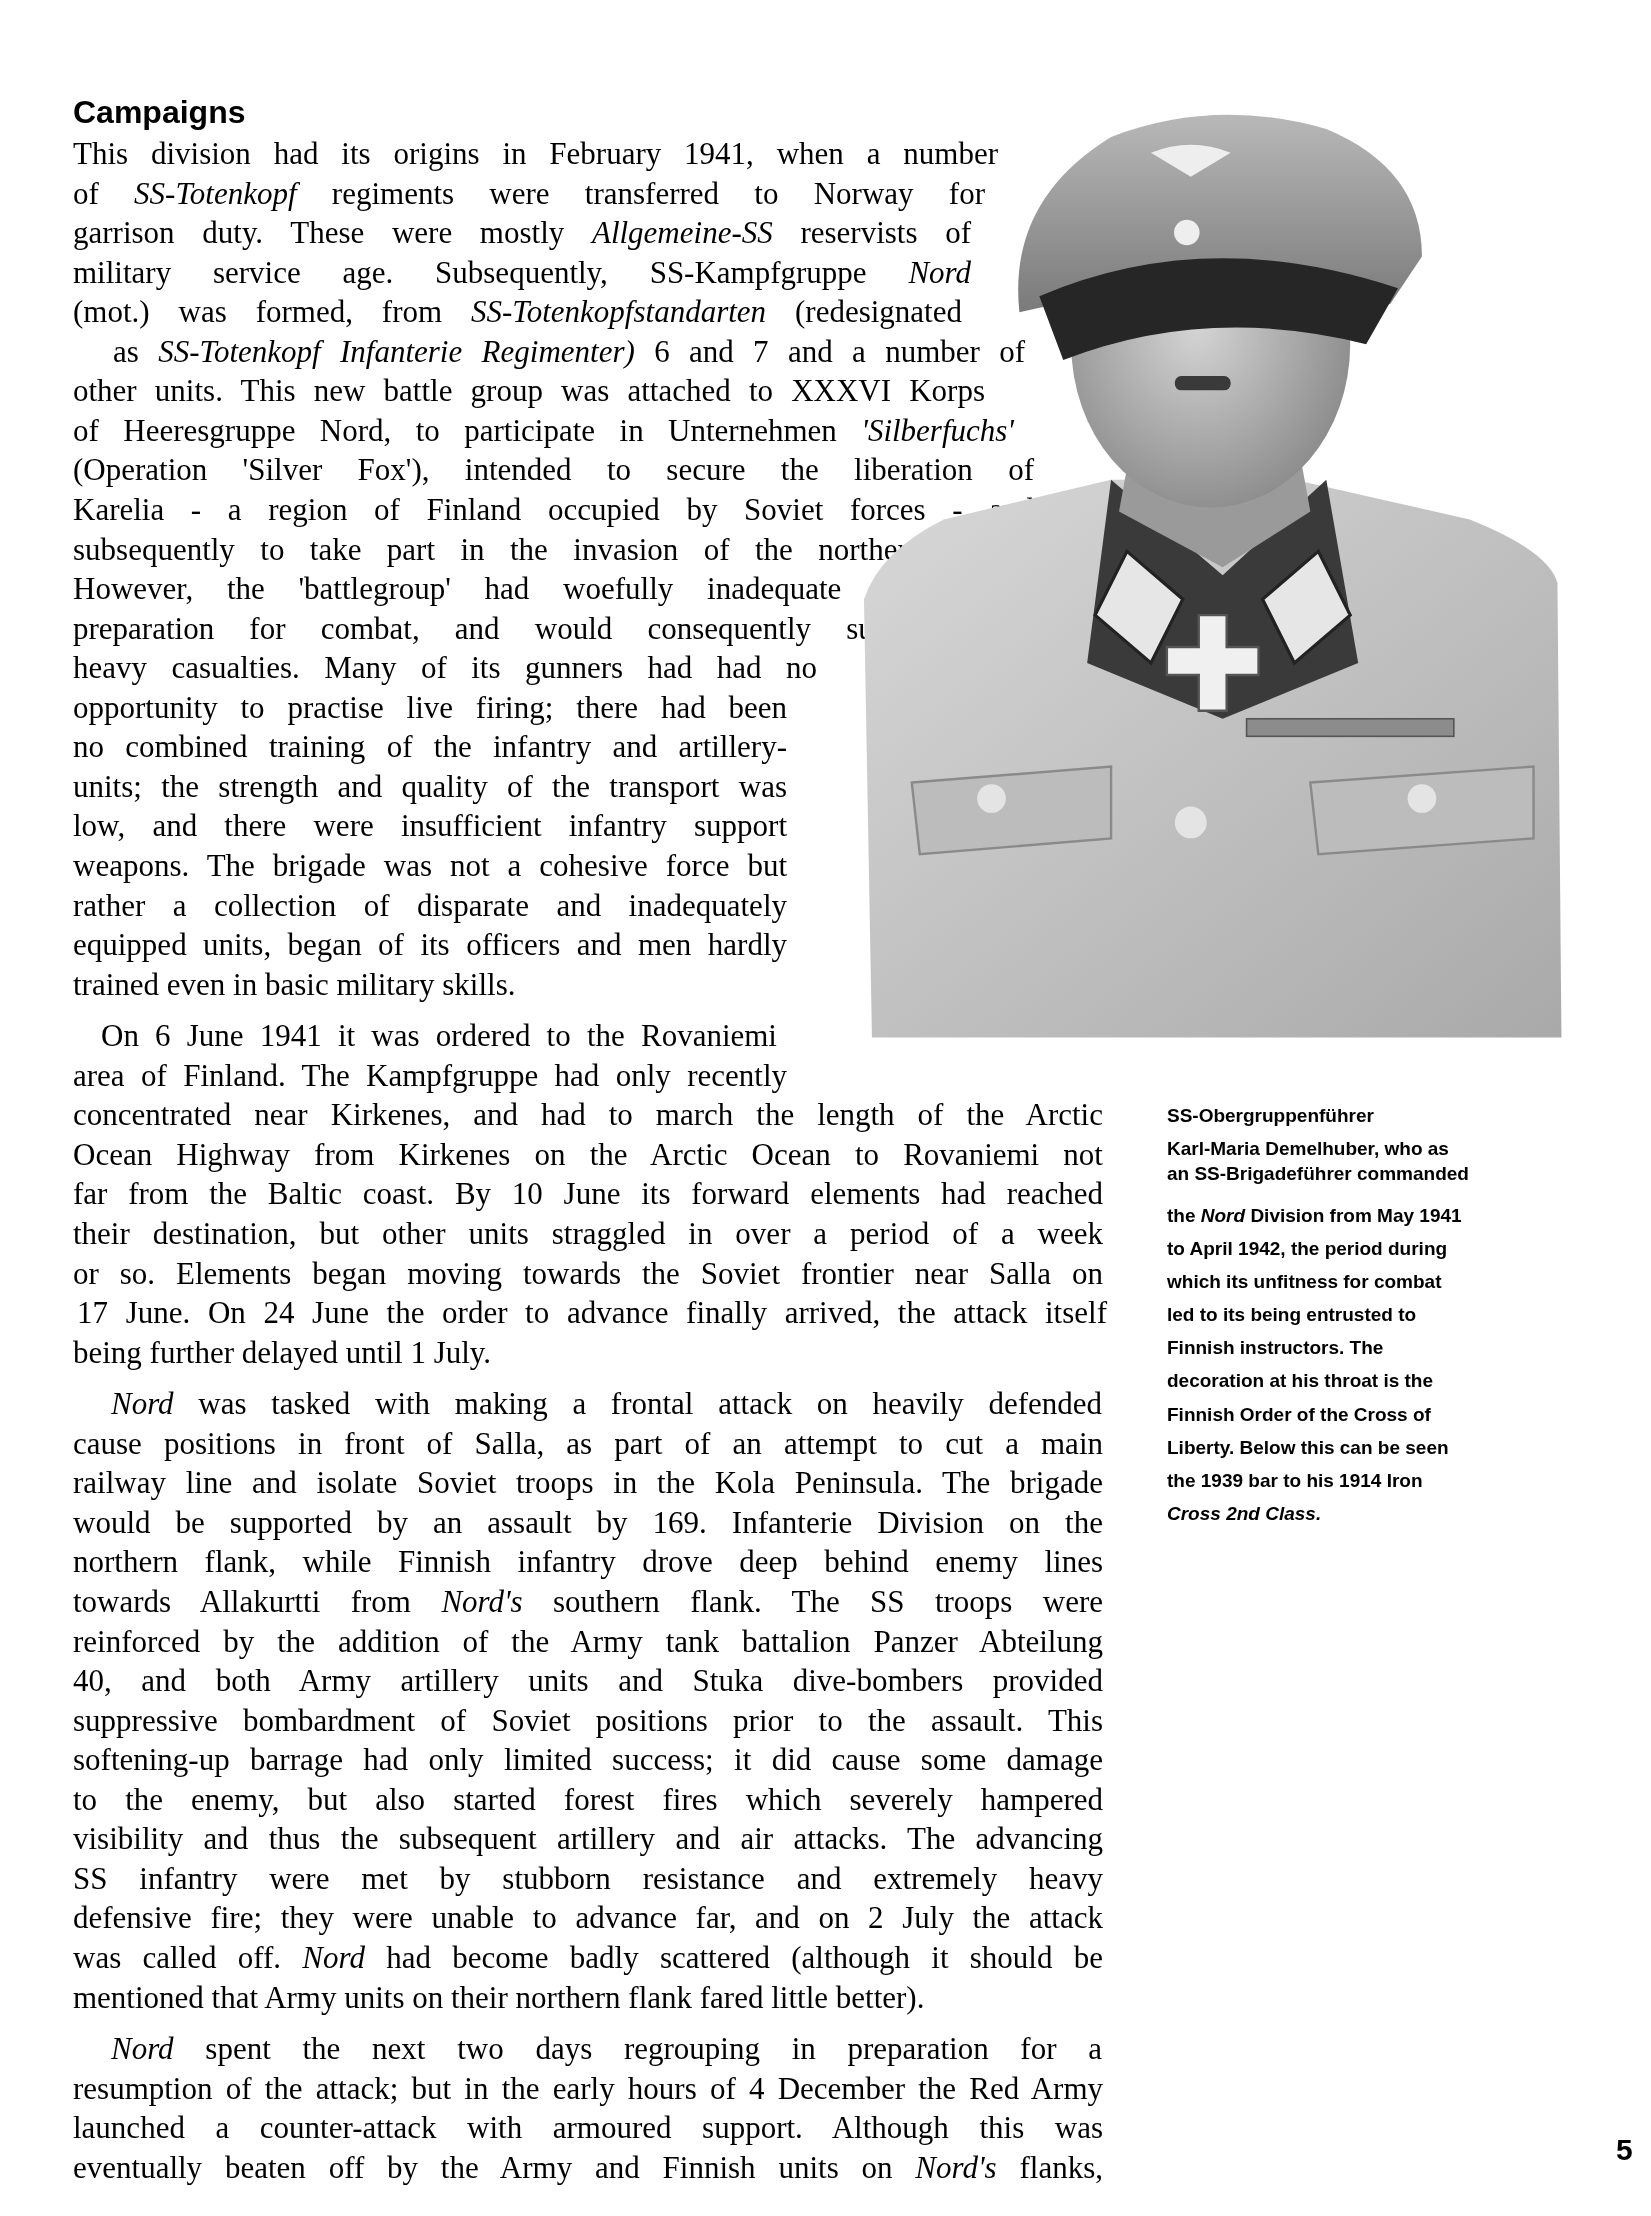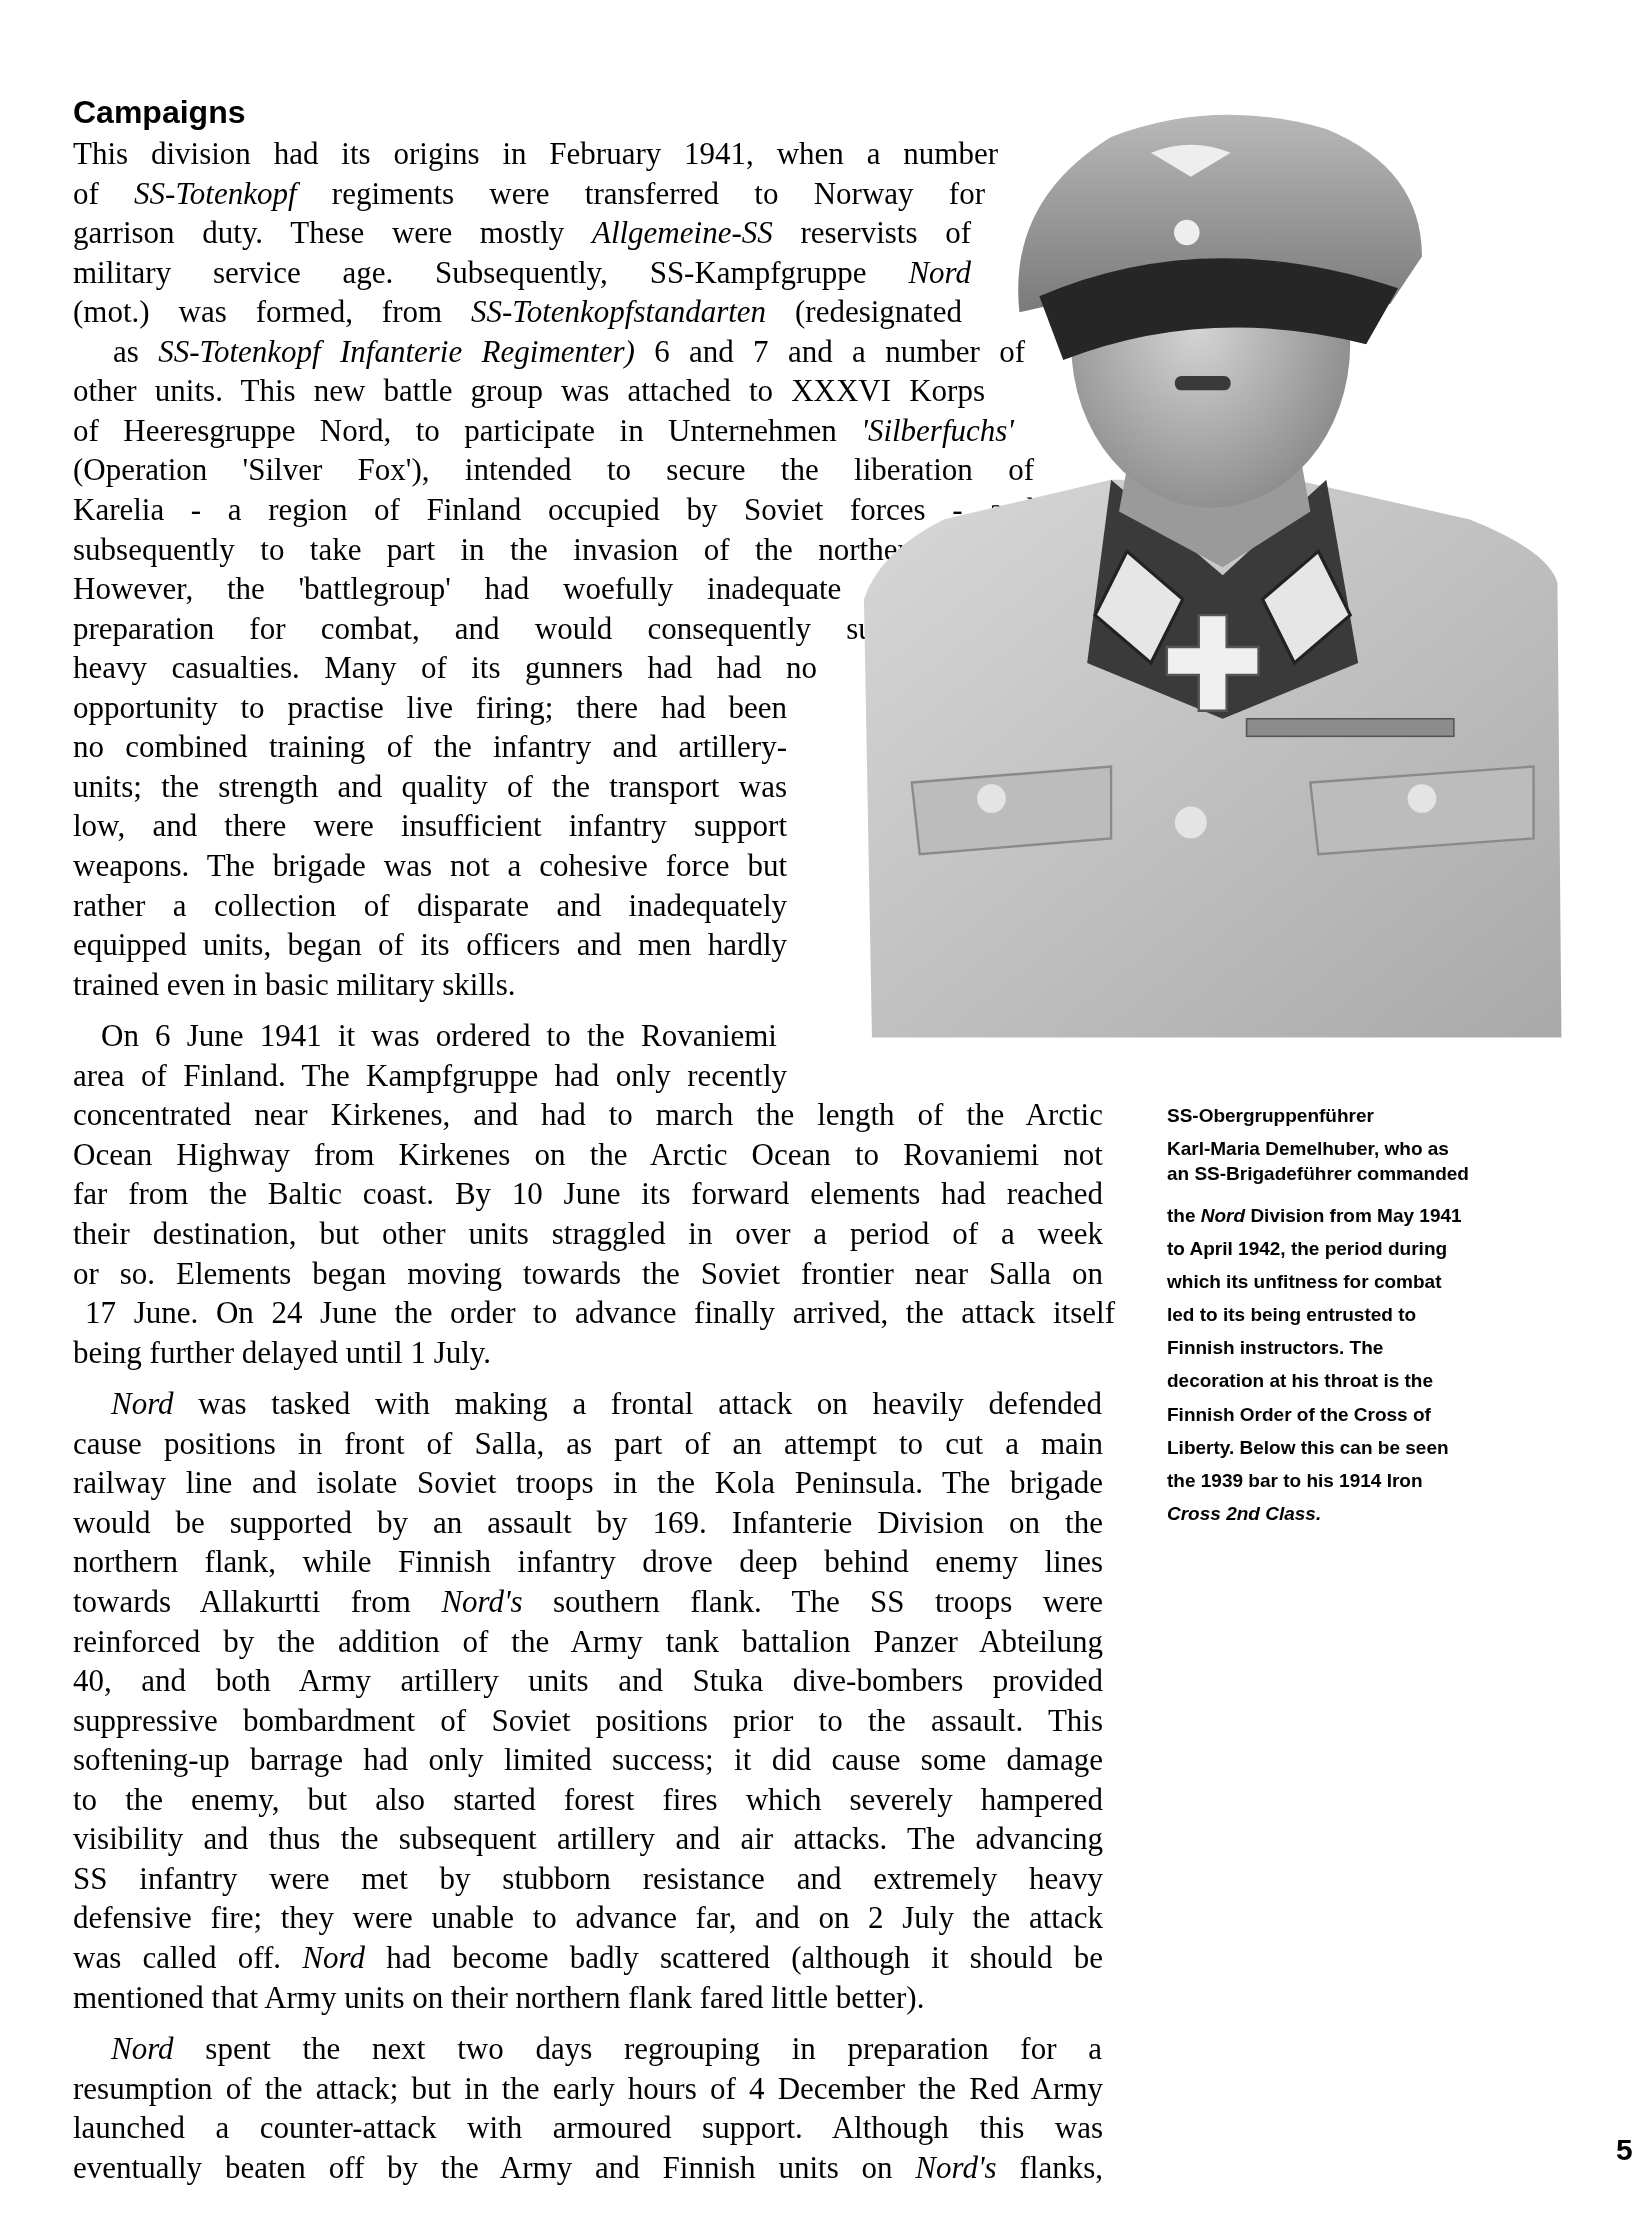--- a/index.html
+++ b/index.html
@@ -72,21 +72,21 @@
       <div class="line" style="top: 752px; left: 0px; width: 714px;"><span>rather a collection of disparate and inadequately</span></div>
       <div class="line" style="top: 791px; left: 0px; width: 714px;"><span>equipped units, began of its officers and men hardly</span></div>
       <div class="line last" style="top: 831px; left: 0px; width: 714px;"><span>trained even in basic military skills.</span></div>
       <div class="line" style="top: 882px; left: 28px; width: 676px;"><span>On 6 June 1941 it was ordered to the Rovaniemi</span></div>
       <div class="line" style="top: 922px; left: 0px; width: 714px;"><span>area of Finland. The Kampfgruppe had only recently</span></div>
       <div class="line" style="top: 961px; left: 0px; width: 1030px;"><span>concentrated near Kirkenes, and had to march the length of the Arctic</span></div>
       <div class="line" style="top: 1001px; left: 0px; width: 1030px;"><span>Ocean Highway from Kirkenes on the Arctic Ocean to Rovaniemi not</span></div>
       <div class="line" style="top: 1040px; left: 0px; width: 1030px;"><span>far from the Baltic coast. By 10 June its forward elements had reached</span></div>
       <div class="line" style="top: 1080px; left: 0px; width: 1030px;"><span>their destination, but other units straggled in over a period of a week</span></div>
       <div class="line" style="top: 1120px; left: 0px; width: 1030px;"><span>or so. Elements began moving towards the Soviet frontier near Salla on</span></div>
-      <div class="line" style="top: 1159px; left: 12px; width: 1030px;"><span>17 June. On 24 June the order to advance finally arrived, the attack itself</span></div>
+      <div class="line" style="top: 1159px; left: 4px; width: 1030px;"><span>17 June. On 24 June the order to advance finally arrived, the attack itself</span></div>
       <div class="line last" style="top: 1199px; left: 0px; width: 1030px;"><span>being further delayed until 1 July.</span></div>
       <div class="line" style="top: 1250px; left: 38px; width: 991px;"><em>Nord</em><span> was tasked with making a frontal attack on heavily defended</span></div>
       <div class="line" style="top: 1290px; left: 0px; width: 1030px;"><span>cause positions in front of Salla, as part of an attempt to cut a main</span></div>
       <div class="line" style="top: 1329px; left: 0px; width: 1030px;"><span>railway line and isolate Soviet troops in the Kola Peninsula. The brigade</span></div>
       <div class="line" style="top: 1369px; left: 0px; width: 1030px;"><span>would be supported by an assault by 169. Infanterie Division on the</span></div>
       <div class="line" style="top: 1408px; left: 0px; width: 1030px;"><span>northern flank, while Finnish infantry drove deep behind enemy lines</span></div>
       <div class="line" style="top: 1448px; left: 0px; width: 1030px;"><span>towards Allakurtti from </span><em>Nord's</em><span> southern flank. The SS troops were</span></div>
       <div class="line" style="top: 1488px; left: 0px; width: 1030px;"><span>reinforced by the addition of the Army tank battalion Panzer Abteilung</span></div>
       <div class="line" style="top: 1527px; left: 0px; width: 1030px;"><span>40, and both Army artillery units and Stuka dive-bombers provided</span></div>
       <div class="line" style="top: 1567px; left: 0px; width: 1030px;"><span>suppressive bombardment of Soviet positions prior to the assault. This</span></div>

